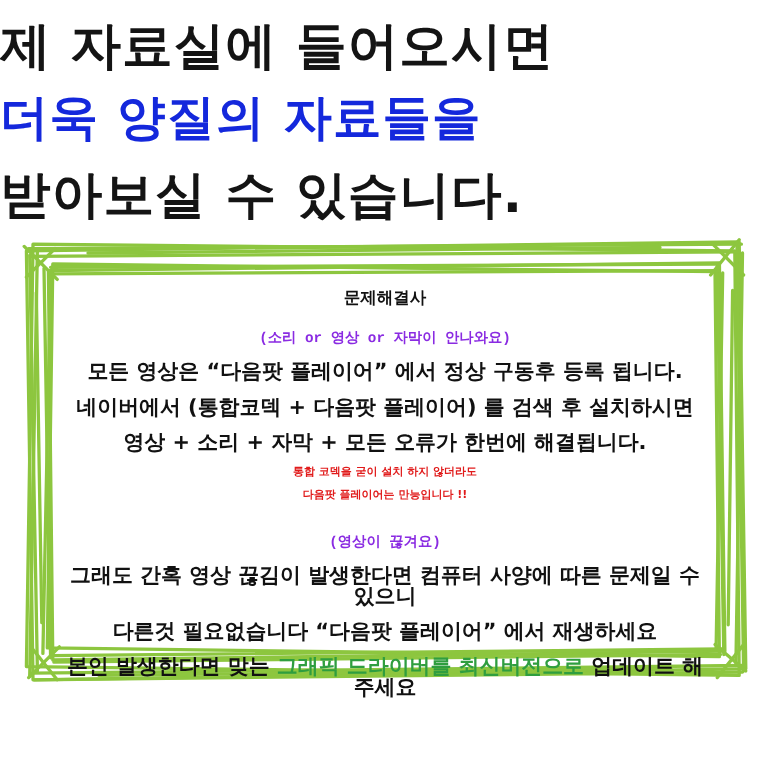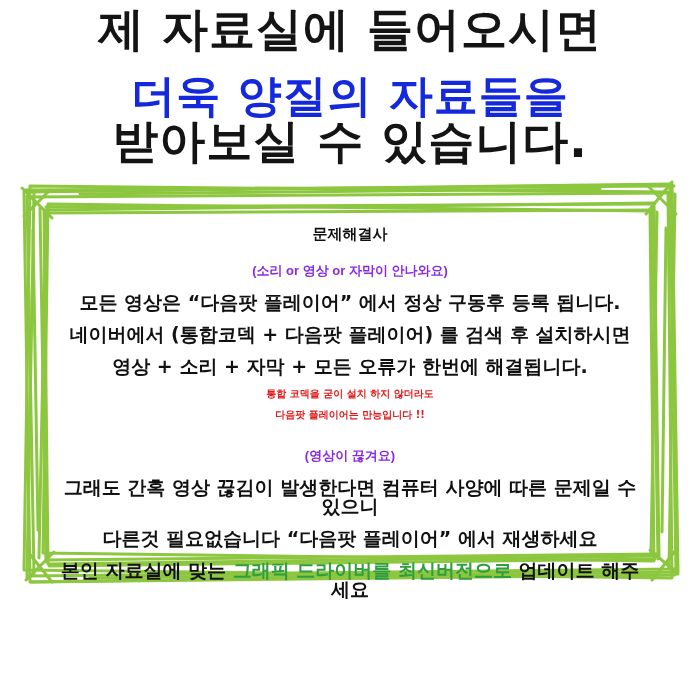--- a/index.html
+++ b/index.html
@@ -10,37 +10,37 @@
   body {
     width: 700px;
     height: 697px;
     font-family: "Liberation Sans", sans-serif;
     overflow: hidden;
     position: relative;
   }
 
   
   .headline {
-    padding-top: 6px;
-    text-align: center;
+    padding-top: 18px;
   }
   .headline-line {
     font-family: "DejaVu Sans", sans-serif;
     font-weight: bold;
     letter-spacing: 1px;
     line-height: 1.0;
   }
   .hl-1 {
     font-size: 46px;
     color: #141414;
     margin-bottom: 22px;
   }
   .hl-2 {
     font-size: 44px;
     color: #1428dc;
+    margin-bottom: 24px;
   }
   .hl-3 {
     font-size: 46px;
     color: #141414;
   }
 
   
   .frame-wrap {
     position: relative;
     width: 640px;
@@ -63,21 +63,21 @@
   }
 
   .notice-title {
     font-family: "DejaVu Sans", sans-serif;
     font-size: 15px;
     font-weight: bold;
     color: #111111;
     margin-bottom: 18px;
   }
   .sub-head {
-    font-family: Liberation Sans, sans-serif;
+    font-family: Liberation Mono, monospace;
     font-size: 13px;
     font-weight: bold;
     color: #8a2be2;
     margin-bottom: 13px;
   }
   .body-line {
     font-family: "DejaVu Sans", sans-serif;
     font-size: 19px;
     font-weight: bold;
     color: #111111;
@@ -167,16 +167,16 @@
     <div class="red-line">통합 코덱을 굳이 설치 하지 않더라도</div>
     <div class="red-line">다음팟 플레이어는 만능입니다 !!</div>
 
     <div class="spacer"></div>
 
     <div class="sub-head">(영상이 끊겨요)</div>
 
     <div class="body-line">그래도 간혹 영상 끊김이 발생한다면 컴퓨터 사양에 따른 문제일 수 있으니</div>
     <div class="body-line">다른것 필요없습니다 “다음팟 플레이어” 에서 재생하세요</div>
     <div class="body-line">
-      <span>본인 자료실에 맞는 </span><span class="hl-green">그래픽 드라이버를 최신버전으로</span><span> 업데이트 해주세요</span>
+      <span>본인 발생한다면 맞는 </span><span class="hl-green">그래픽 드라이버를 최신버전으로</span><span> 업데이트 해주세요</span>
     </div>
   </div>
 </div>
 
 </body></html>

